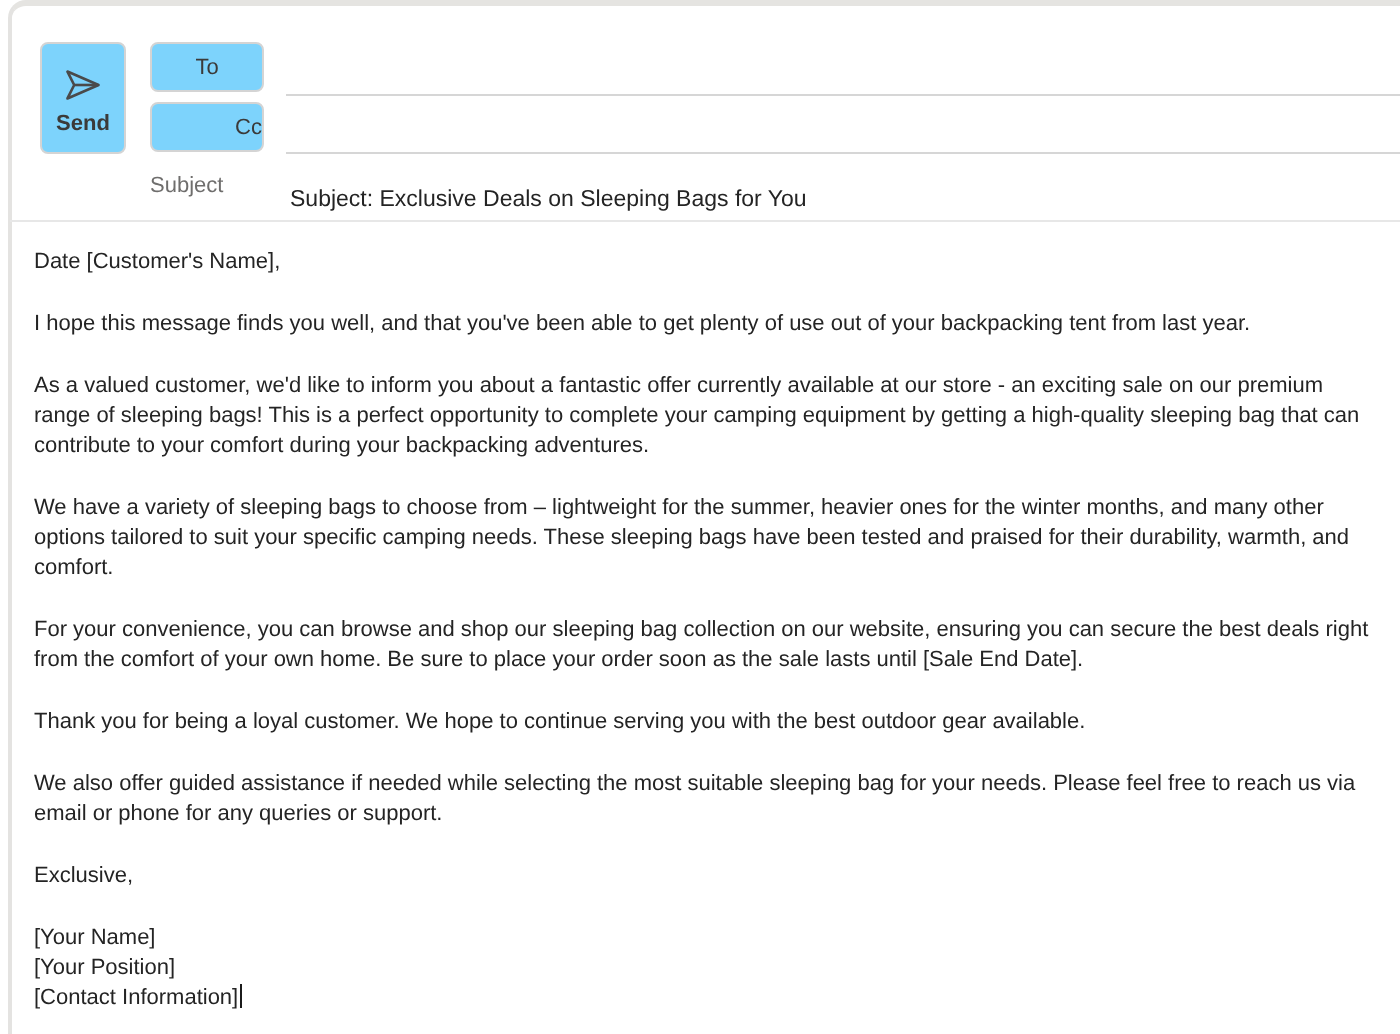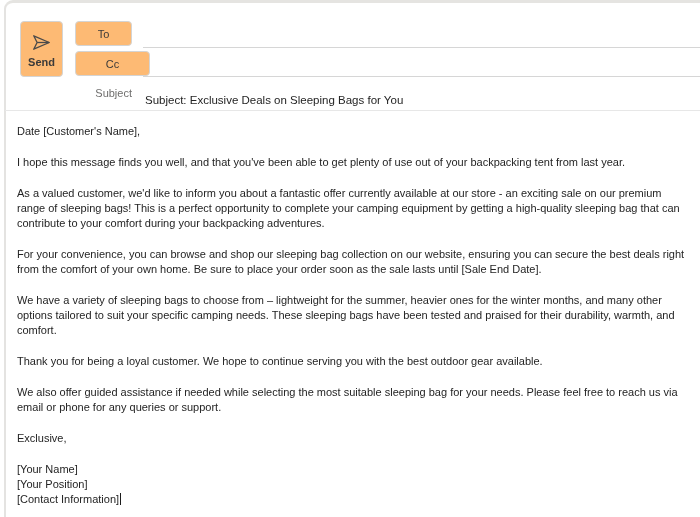--- a/index.html
+++ b/index.html
@@ -14,55 +14,55 @@
     left: 4px; top: 0; right: -3px; bottom: -3px;
     border-top: 3px solid #e5e4e1;
     border-left: 2px solid #e4e3e1;
     border-right: 2px solid #e4e3e1;
     border-bottom: 2px solid #e4e3e1;
     border-radius: 9px 0 0 0;
     pointer-events: none;
   }
   .btn {
     position: absolute;
-    background: #fdba74;
+    background: #7dd3fc;
     border: 1px solid #d4d4d4;
     border-radius: 4px;
     color: #3b3a39;
     font-size: 11px;
     display: flex;
     align-items: center;
     justify-content: center;
     box-sizing: border-box;
     cursor: default;
   }
   .send-btn {
     left: 20px; top: 21px; width: 43px; height: 56px;
     flex-direction: column;
     gap: 3px;
     padding-top: 2px;
     font-weight: bold;
   }
   .send-btn .icon { line-height: 0; }
   .to-btn { left: 75px; top: 21px; width: 57px; height: 25px; }
-  .cc-btn { left: 75px; top: 51px; width: 75px; height: 25px; }
+  .cc-btn { left: 75px; top: 51px; width: 57px; height: 25px; justify-content: flex-end; }
   .field {
     position: absolute;
     left: 143px; right: 0;
     border-bottom: 1px solid #d6d6d6;
     box-sizing: border-box;
     font-size: 11.5px;
     color: #242424;
   }
   .to-field { top: 21px; height: 27px; }
   .cc-field { top: 51px; height: 26px; }
   .subject-label {
     position: absolute;
     left: 75px; top: 87px; width: 57px;
-    text-align: right;
+    text-align: left;
     font-size: 11px;
     color: #6f6e6d;
   }
   .subject-value {
     position: absolute;
     left: 145px; top: 94px; right: 8px;
     font-size: 11.5px;
     color: #242424;
     white-space: nowrap;
     overflow: hidden;
@@ -134,21 +134,21 @@
 <div class="subject-label">Subject</div>
 
 <div class="subject-value">Subject: Exclusive Deals on Sleeping Bags for You</div>
 
 <div class="divider"></div>
 
 <div class="body-area">
   <p>Date [Customer's Name],</p>
   <p>I hope this message finds you well, and that you've been able to get plenty of use out of your backpacking tent from last year.</p>
   <p>As a valued customer, we'd like to inform you about a fantastic offer currently available at our store - an exciting sale on our premium range of sleeping bags! This is a perfect opportunity to complete your camping equipment by getting a high-quality sleeping bag that can contribute to your comfort during your backpacking adventures.</p>
+  <p>We have a variety of sleeping bags to choose from – lightweight for the summer, heavier ones for the winter months, and many other options tailored to suit your specific camping needs. These sleeping bags have been tested and praised for their durability, warmth, and comfort.</p>
   <p>For your convenience, you can browse and shop our sleeping bag collection on our website, ensuring you can secure the best deals right from the comfort of your own home. Be sure to place your order soon as the sale lasts until [Sale End Date].</p>
-  <p>We have a variety of sleeping bags to choose from – lightweight for the summer, heavier ones for the winter months, and many other options tailored to suit your specific camping needs. These sleeping bags have been tested and praised for their durability, warmth, and comfort.</p>
   <p>Thank you for being a loyal customer. We hope to continue serving you with the best outdoor gear available.</p>
   <p>We also offer guided assistance if needed while selecting the most suitable sleeping bag for your needs. Please feel free to reach us via email or phone for any queries or support.</p>
   <p>Exclusive,</p>
   <div class="sig-line">[Your Name]</div>
   <div class="sig-line">[Your Position]</div>
   <div class="sig-line"><span>[Contact Information]</span><span class="caret"></span></div>
 </div>
 
 </body></html>

